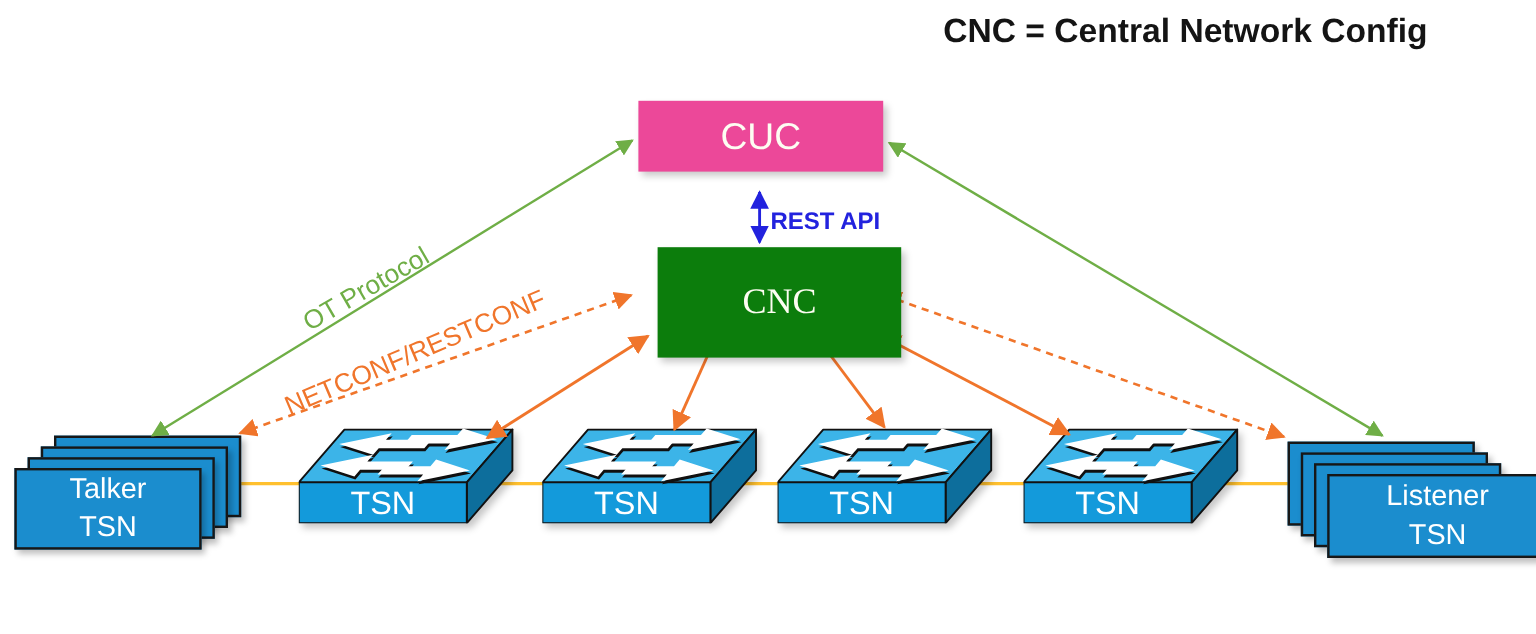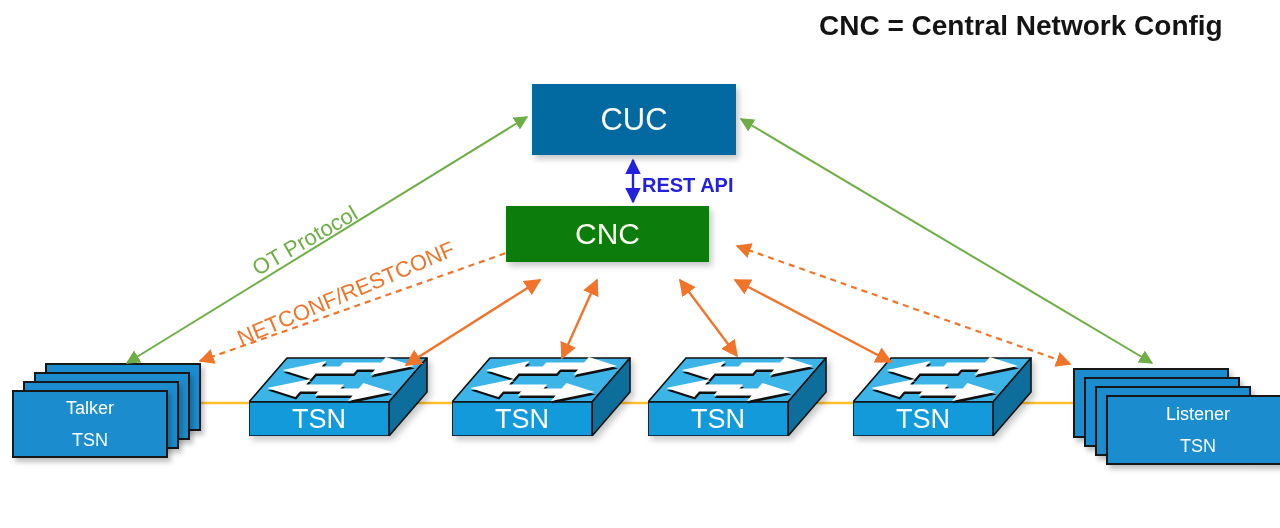--- a/index.html
+++ b/index.html
@@ -8,31 +8,31 @@
     font-family:"Liberation Sans",sans-serif;overflow:hidden;
   }
   .layer{position:absolute;left:0;top:0;width:1280px;height:528px;}
   .z1{z-index:1}.z3{z-index:3}
 
   
   .ctrl-box{
     position:absolute;display:flex;align-items:center;justify-content:center;
     color:#fdfdf2;z-index:4;box-shadow:3px 4px 6px rgba(0,0,0,.22);
   }
-  .cuc-box{left:532px;top:84px;width:204px;height:71px;background:#0369a1;font-size:31px;}
-  .cnc-box{left:506px;top:206px;width:203px;height:56px;background:#0C7D0C;font-size:30px;}
+  .cuc-box{left:532px;top:84px;width:204px;height:59px;background:#ec4899;font-size:31px;}
+  .cnc-box{left:548px;top:206px;width:203px;height:92px;background:#0C7D0C;font-size:30px;font-family:Liberation Serif, serif;}
 
   
   .stack-card{
     position:absolute;background:#1B8DCE;border:2px solid #171717;
     box-sizing:border-box;z-index:2;box-shadow:3px 4px 5px rgba(0,0,0,.25);
   }
   .stack-front{
     display:flex;flex-direction:column;align-items:center;justify-content:center;
-    color:#fff;font-size:18px;line-height:32px;text-align:center;
+    color:#fff;font-size:24px;line-height:32px;text-align:center;
   }
 
   
   .switch{
     position:absolute;width:180px;height:80px;z-index:2;
     filter:drop-shadow(3px 4px 3px rgba(0,0,0,.22));
   }
   .switch svg{position:absolute;left:0;top:0;}
   .switch .sw-label{
     position:absolute;left:0;top:46px;width:140px;height:34px;
@@ -61,21 +61,21 @@
   .netconf-label{
     left:346px;top:294px;transform:translate(-50%,-50%) rotate(-23deg);
     color:#F0752B;font-size:22px;
   }
   .restapi-label{
     position:absolute;left:642px;top:174px;z-index:5;
     color:#2222DE;font-size:20px;font-weight:600;white-space:nowrap;
   }
   .legend{
     position:absolute;left:786px;top:6px;z-index:5;color:#141414;
-    font-size:28px;font-weight:600;line-height:39px;white-space:nowrap;margin-left:33px;
+    font-size:28px;font-weight:600;line-height:39px;white-space:nowrap;
   }
 </style>
 </head>
 <body>
 
 <div class="canvas">
 
   <svg width="0" height="0" style="position:absolute" aria-hidden="true">
     <defs>
       <symbol id="sw-symbol" viewBox="0 0 180 80">

